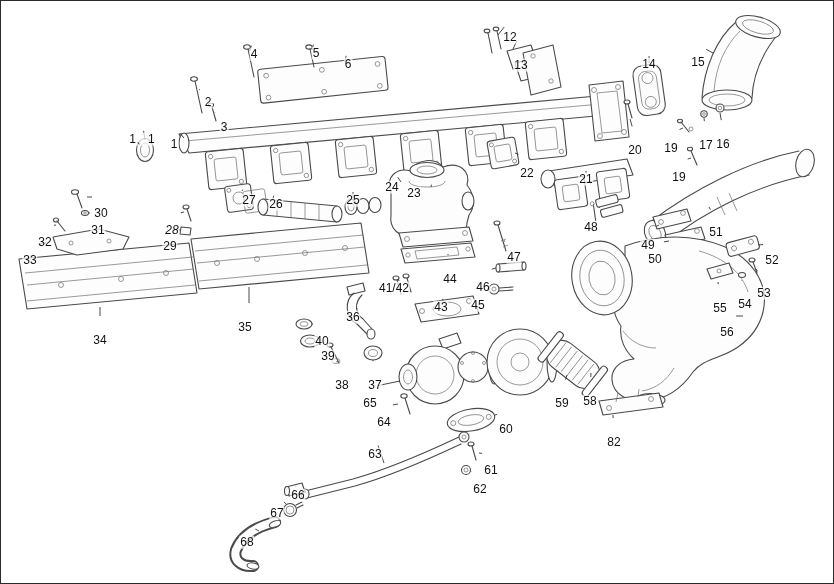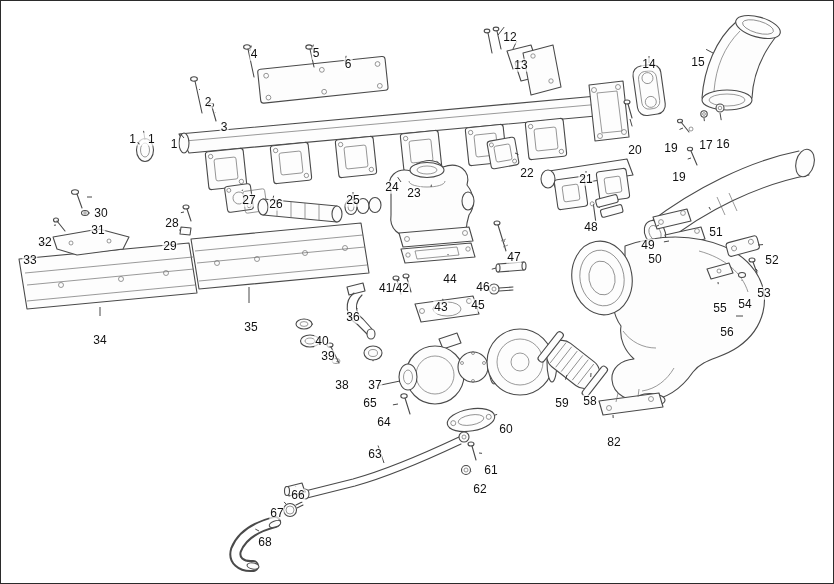--- a/index.html
+++ b/index.html
@@ -497,49 +497,49 @@
       <span class="callout" style="left: 275px; top: 187px;">26</span>
       <span class="callout" style="left: 352px; top: 183px;">25</span>
       <span class="callout" style="left: 391px; top: 170px;">24</span>
       <span class="callout" style="left: 413px; top: 176px;">23</span>
       <span class="callout" style="left: 590px; top: 210px;">48</span>
       <span class="callout" style="left: 647px; top: 228px;">49</span>
       <span class="callout" style="left: 715px; top: 215px;">51</span>
       <span class="callout" style="left: 654px; top: 242px;">50</span>
       <span class="callout" style="left: 100px; top: 196px;">30</span>
       <span class="callout" style="left: 97px; top: 213px;">31</span>
-      <span class="callout" style="left: 171px; top: 206px;">28</span>
+      <span class="callout" style="left: 171px; top: 213px; font-style: italic;">28</span>
       <span class="callout" style="left: 44px; top: 225px;">32</span>
       <span class="callout" style="left: 169px; top: 229px;">29</span>
       <span class="callout" style="left: 29px; top: 243px;">33</span>
       <span class="callout" style="left: 771px; top: 243px;">52</span>
       <span class="callout" style="left: 513px; top: 240px;">47</span>
       <span class="callout" style="left: 449px; top: 262px;">44</span>
       <span class="callout" style="left: 482px; top: 270px;">46</span>
       <span class="callout" style="left: 477px; top: 288px;">45</span>
       <span class="callout" style="left: 393px; top: 271px;">41/42</span>
       <span class="callout" style="left: 440px; top: 290px;">43</span>
       <span class="callout" style="left: 763px; top: 276px;">53</span>
       <span class="callout" style="left: 744px; top: 287px;">54</span>
       <span class="callout" style="left: 719px; top: 291px;">55</span>
-      <span class="callout" style="left: 250px; top: 310px;">35</span>
+      <span class="callout" style="left: 244px; top: 310px;">35</span>
       <span class="callout" style="left: 352px; top: 300px;">36</span>
       <span class="callout" style="left: 99px; top: 323px;">34</span>
       <span class="callout" style="left: 321px; top: 324px; text-align: right;">40</span>
       <span class="callout" style="left: 327px; top: 339px;">39</span>
       <span class="callout" style="left: 726px; top: 315px;">56</span>
       <span class="callout" style="left: 341px; top: 368px;">38</span>
       <span class="callout" style="left: 374px; top: 368px;">37</span>
       <span class="callout" style="left: 369px; top: 386px;">65</span>
       <span class="callout" style="left: 561px; top: 386px;">59</span>
       <span class="callout" style="left: 589px; top: 384px;">58</span>
       <span class="callout" style="left: 383px; top: 405px;">64</span>
       <span class="callout" style="left: 505px; top: 412px;">60</span>
       <span class="callout" style="left: 613px; top: 425px;">82</span>
       <span class="callout" style="left: 374px; top: 437px;">63</span>
       <span class="callout" style="left: 490px; top: 453px;">61</span>
       <span class="callout" style="left: 479px; top: 472px;">62</span>
       <span class="callout" style="left: 297px; top: 478px;">66</span>
       <span class="callout" style="left: 276px; top: 496px;">67</span>
-      <span class="callout" style="left: 264px; top: 525px;">68</span>
+      <span class="callout" style="left: 246px; top: 525px;">68</span>
     </div>
 
 </div>
 
 </body></html>

